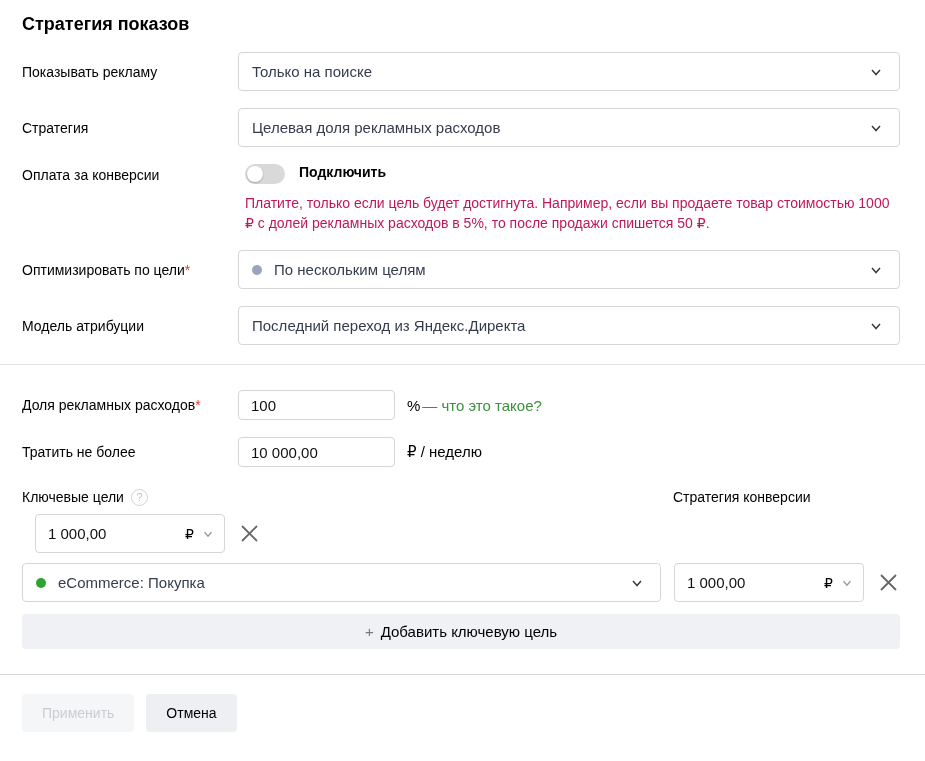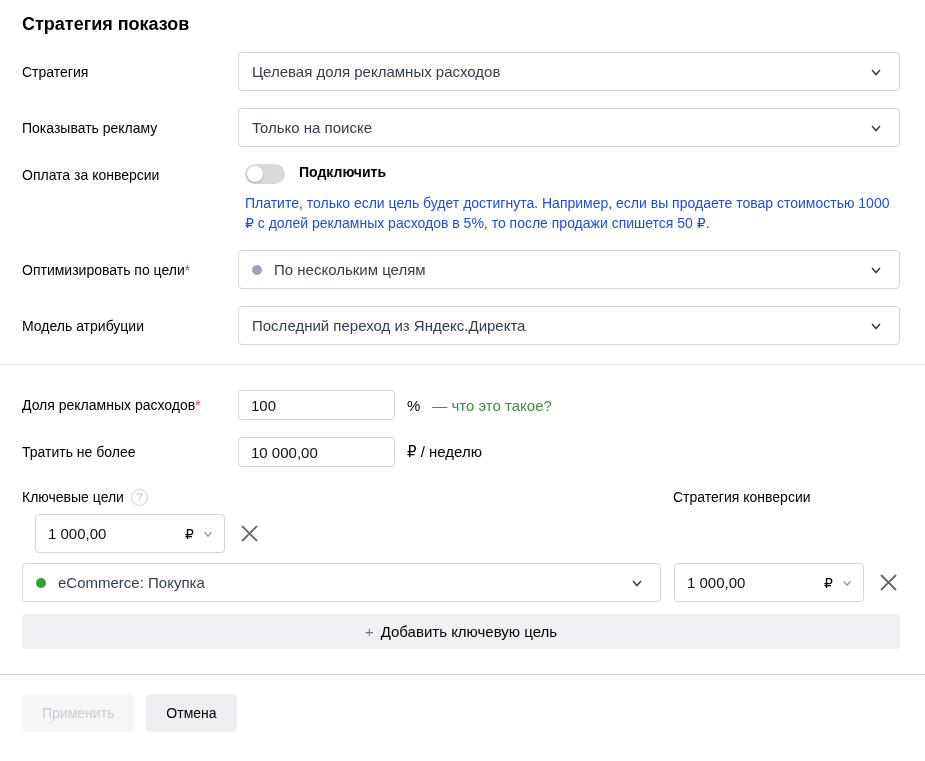--- a/index.html
+++ b/index.html
@@ -75,21 +75,21 @@
     width: 16px; height: 16px;
     border-radius: 50%;
     background: #fff;
     box-shadow: 0 1px 2px rgba(0,0,0,.25);
   }
   .toggle-label { font-size: 14px; font-weight: bold; margin-left: 14px; }
   .toggle-desc {
     margin-top: 7px;
     font-size: 14px;
     line-height: 20px;
-    color: #1d4ed8;
+    color: #be185d;
     max-width: 655px;
   }
 
   .divider {
     border: none;
     border-top: 1px solid #e2e2e2;
     margin: 19px -25px 0 -22px;
   }
   .divider.dark { border-top-color: #d4d6da; margin-top: 25px; }
 
@@ -101,21 +101,21 @@
     border: 1px solid #d6d6d6;
     border-radius: 4px;
     padding: 0 12px;
     font-size: 15px;
     font-family: "Liberation Sans", "DejaVu Sans", sans-serif;
     color: #111;
     outline: none;
   }
   .unit-wrap { display: inline-flex; align-items: center; margin-left: 12px; font-size: 15px; }
   .unit { color: #000; }
-  .hint-link { color: #3e8e3e; margin-left: 12px; cursor: pointer; }
+  .hint-link { color: #3e8e3e; margin-left: 2px; cursor: pointer; }
 
   
   .goals-header {
     display: flex;
     align-items: center;
     margin-top: 20px;
     height: 20px;
     margin-bottom: 7px;
   }
   .goals-header .left { flex: 1; display: flex; align-items: center; font-size: 14px; }
@@ -187,35 +187,35 @@
   .btn.cancel { background: #edeff3; color: #000; margin-left: 12px; }
 </style>
 </head>
 <body>
 
 <div class="page">
 
   <div class="page-title">Стратегия показов</div>
 
   <div class="row">
+    <div class="field-label">Показывать рекламу</div>
+    <div class="select">
+      <span class="select-text">Только на поиске</span>
+      <span class="chevron">
+        <svg width="14" height="14" viewBox="0 0 14 14">
+            <polyline points="3,5 7,9.5 11,5" fill="none" stroke="#3c3c3c" stroke-width="1.5"></polyline>
+          </svg>
+      </span>
+    </div>
+  </div>
+
+  <div class="row">
     <div class="field-label">Стратегия</div>
     <div class="select">
       <span class="select-text">Целевая доля рекламных расходов</span>
-      <span class="chevron">
-        <svg width="14" height="14" viewBox="0 0 14 14">
-            <polyline points="3,5 7,9.5 11,5" fill="none" stroke="#3c3c3c" stroke-width="1.5"></polyline>
-          </svg>
-      </span>
-    </div>
-  </div>
-
-  <div class="row">
-    <div class="field-label">Показывать рекламу</div>
-    <div class="select">
-      <span class="select-text">Только на поиске</span>
       <span class="chevron">
         <svg width="14" height="14" viewBox="0 0 14 14">
             <polyline points="3,5 7,9.5 11,5" fill="none" stroke="#3c3c3c" stroke-width="1.5"></polyline>
           </svg>
       </span>
     </div>
   </div>
 
   <div class="row top-align">
     <div class="field-label" style="padding-top:3px">Оплата за конверсии</div>

